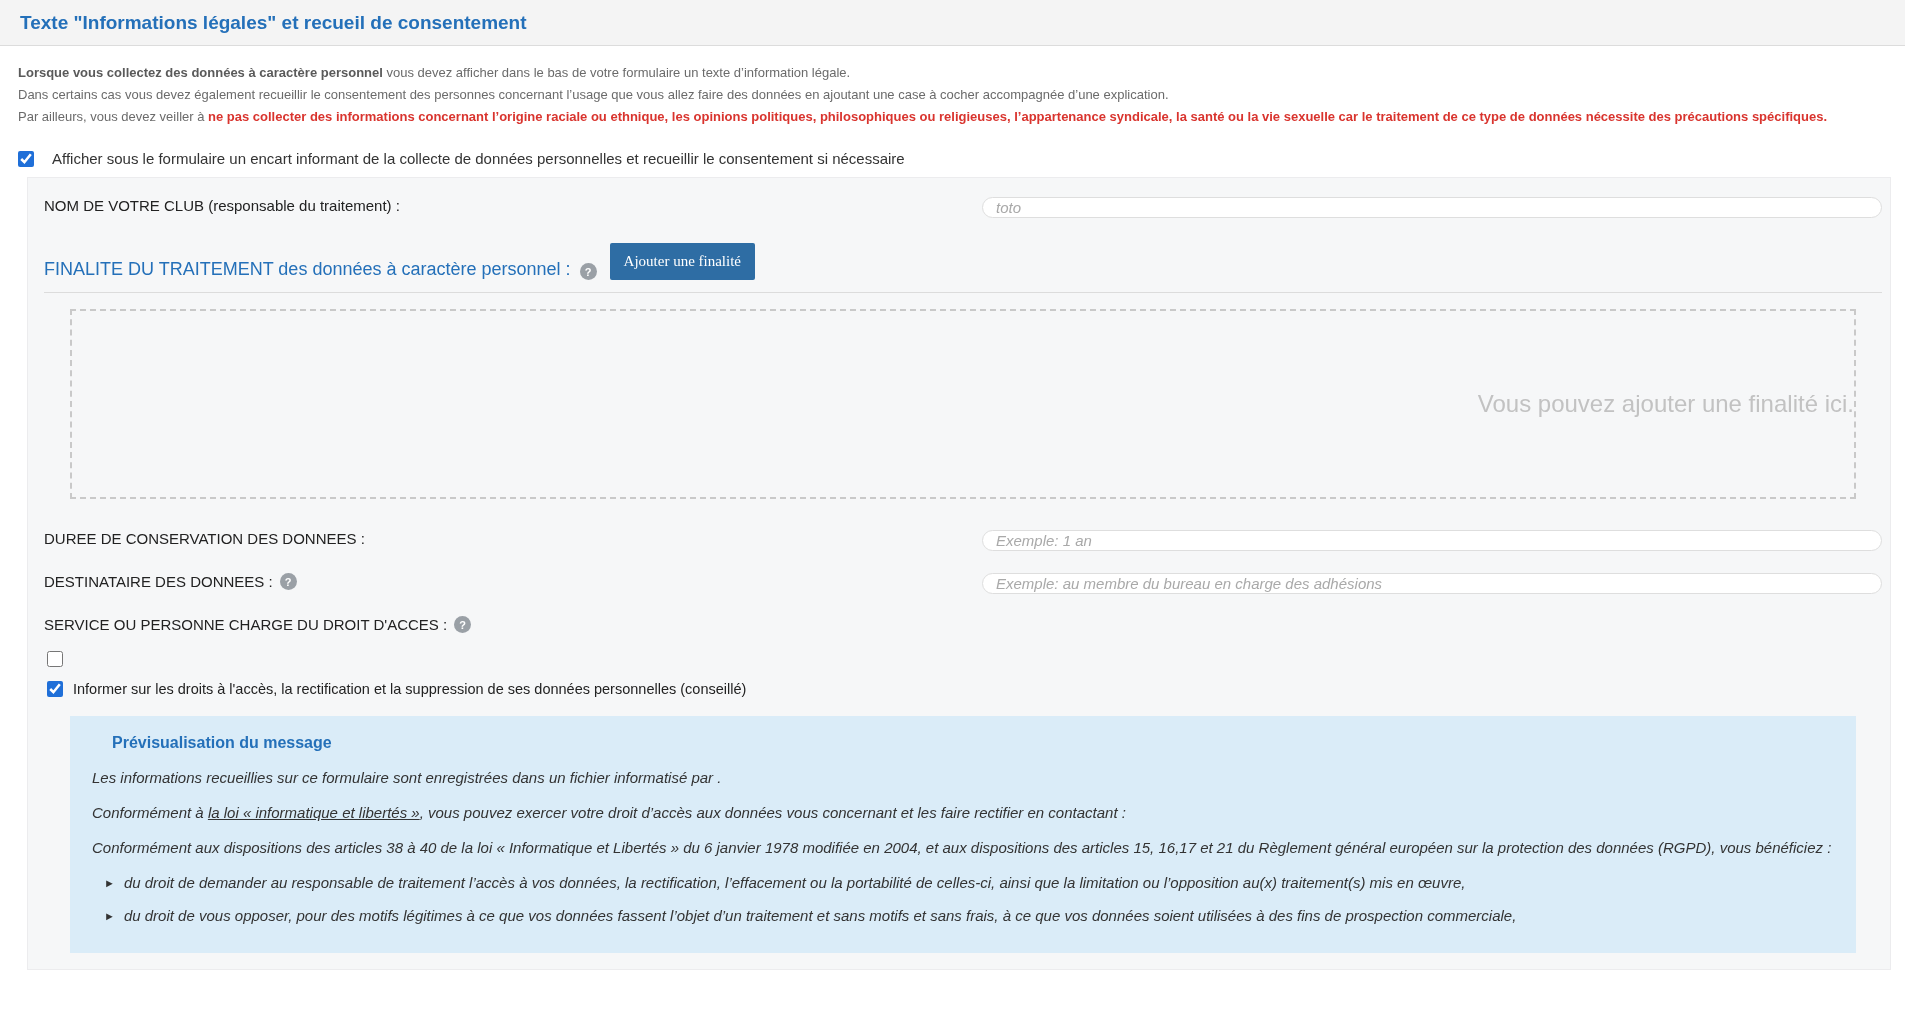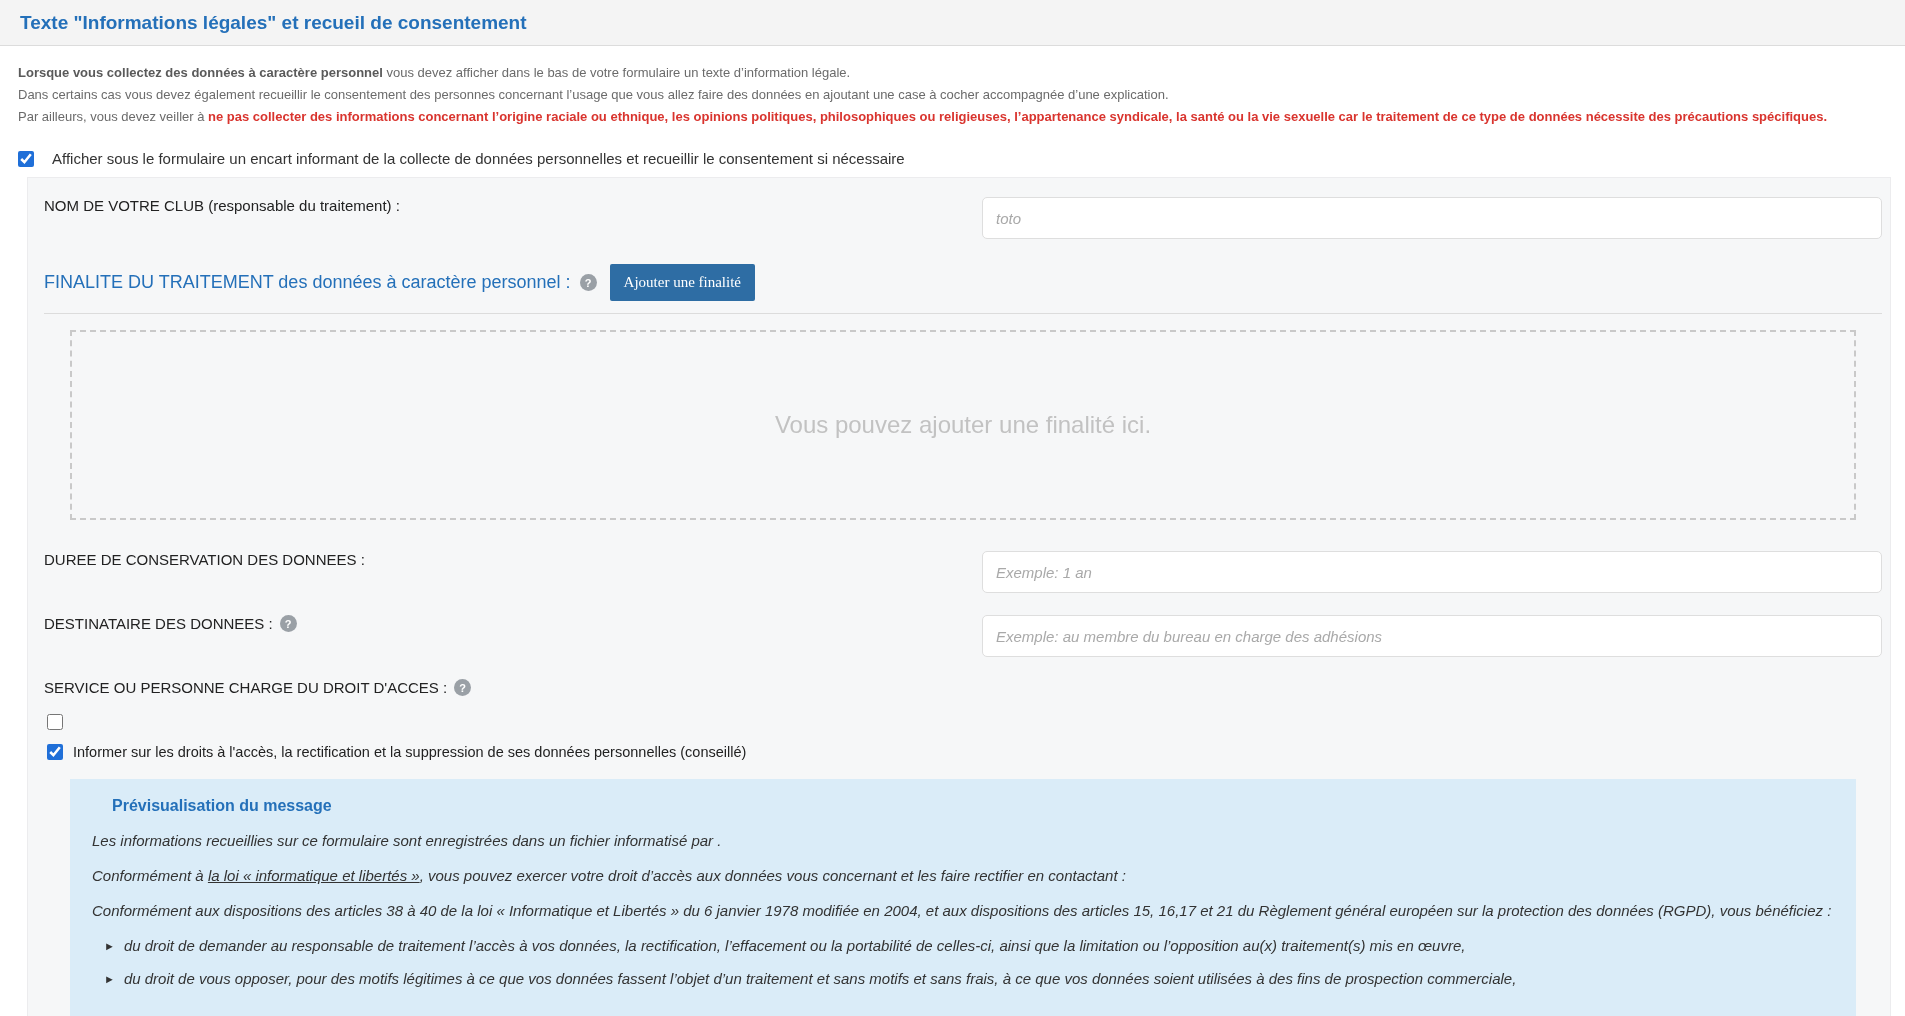--- a/index.html
+++ b/index.html
@@ -43,28 +43,28 @@
     background:#f6f7f8;
     border:1px solid #ececee;
     padding:8px 8px 16px 16px;
   }
   .field-row {
     display:flex; align-items:flex-start; justify-content:space-between;
     padding:11px 0;
   }
   .field-row .field-label { font-size:15px; color:#222; display:flex; align-items:center; gap:7px; }
   .field-row input[type="text"] {
-    width:900px; height:42px;
-    border:1px solid #dedede; border-radius:5px;
+    width:900px; height:21px;
+    border:1px solid #dedede; border-radius:13px;
     background:#fff; padding:0 13px;
     font-size:15px; font-family:inherit;
   }
   .field-row input[type="text"]::placeholder { color:#a9a9a9; font-style:italic; }
   .finalite-row {
-    display:flex; align-items:center; gap:9px;
+    display:flex; align-items:flex-end; gap:9px;
     padding:14px 0 12px 0;
     border-bottom:1px solid #dcdcdc;
   }
   .finalite-heading { font-size:18px; color:var(--accent_blue, #2470b9); }
   .help-icon {
     width:17px; height:17px; border-radius:50%;
     background:#9aa0a6; color:#fff;
     font-size:11px; font-weight:bold;
     display:inline-flex; align-items:center; justify-content:center;
     flex:0 0 auto;
@@ -73,21 +73,21 @@
     background:var(--button_blue, #2e6da4); color:#fff;
     border:none; border-radius:2px;
     font-size:15px; font-family:Liberation Serif, serif;
     padding:10px 14px; cursor:pointer;
     margin-left:4px;
   }
   .dropzone {
     margin:16px 26px 20px 26px;
     height:190px;
     border:2px dashed #c9c9c9;
-    display:flex; align-items:center; justify-content:center;
+    display:flex; align-items:center; justify-content:flex-end;
     background:transparent;
   }
   .dropzone-text { color:#c2c2c2; font-size:24px; }
   .check-row {
     display:flex; align-items:center; gap:10px;
     padding:7px 0 7px 3px;
     font-size:14.5px; color:#222;
   }
   .preview {
     margin:12px 26px 0 26px;

